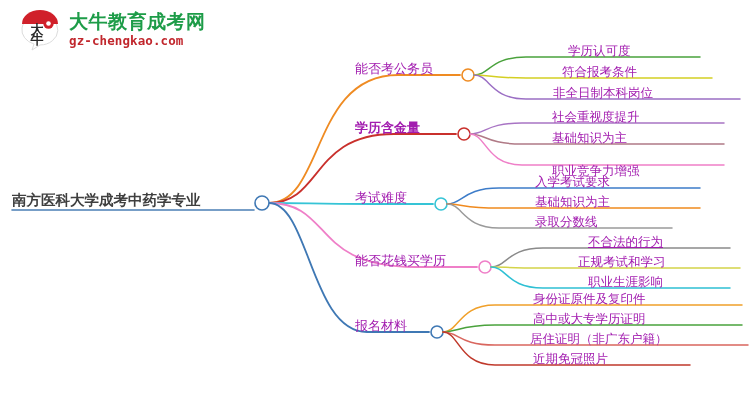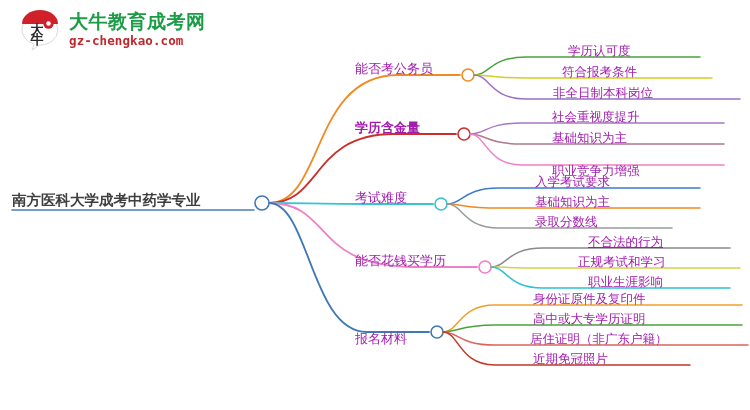--- a/index.html
+++ b/index.html
@@ -125,20 +125,20 @@
       <div class="node-label leaf-label" style="left: 552px; top: 132px;">基础知识为主</div>
       <div class="node-label leaf-label" style="left: 552px; top: 153px; margin-top: 12px;">职业竞争力增强</div>
       <div class="node-label branch-label" style="left: 355px; top: 191px;">考试难度</div>
       <div class="node-label leaf-label" style="left: 535px; top: 176px;">入学考试要求</div>
       <div class="node-label leaf-label" style="left: 535px; top: 196px;">基础知识为主</div>
       <div class="node-label leaf-label" style="left: 535px; top: 216px;">录取分数线</div>
       <div class="node-label branch-label" style="left: 355px; top: 254px;">能否花钱买学历</div>
       <div class="node-label leaf-label" style="left: 588px; top: 236px; text-decoration: underline;">不合法的行为</div>
       <div class="node-label leaf-label" style="left: 578px; top: 256px;">正规考试和学习</div>
       <div class="node-label leaf-label" style="left: 588px; top: 276px;">职业生涯影响</div>
-      <div class="node-label branch-label" style="left: 355px; top: 319px; margin-top: 13px;">报名材料</div>
+      <div class="node-label branch-label" style="left: 355px; top: 319px;">报名材料</div>
       <div class="node-label leaf-label" style="left: 533px; top: 293px;">身份证原件及复印件</div>
       <div class="node-label leaf-label" style="left: 533px; top: 313px;">高中或大专学历证明</div>
       <div class="node-label leaf-label" style="left: 530px; top: 333px;">居住证明（非广东户籍）</div>
       <div class="node-label leaf-label" style="left: 533px; top: 353px;">近期免冠照片</div>
     </div>
 
 </div>
 
 </body></html>

